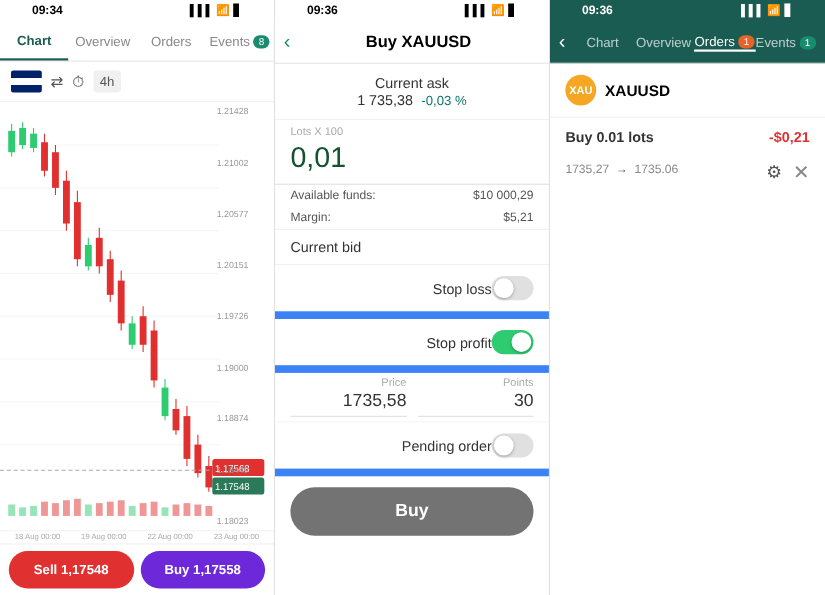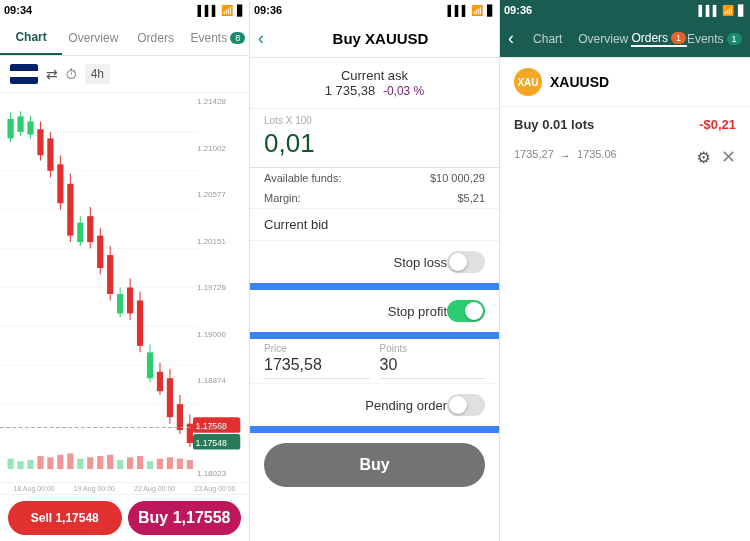--- a/index.html
+++ b/index.html
@@ -29,21 +29,21 @@
     }
     .panel-right {
       width: 250px;
     }
 
     
     .status-bar {
       display: flex;
       justify-content: space-between;
       align-items: center;
-      padding: 4px 4px;
+      padding: 4px 29px;
       font-size: 11px;
       font-weight: 600;
       background: #fff;
       height: 20px;
     }
     .status-bar.dark {
       background: #1a5c52;
       color: #fff;
     }
     .status-icons {
@@ -198,45 +198,45 @@
       color: #fff;
       border: none;
       border-radius: 20px;
       padding: 10px 0;
       font-size: 12px;
       font-weight: 600;
       cursor: pointer;
     }
     .buy-btn {
       flex: 1;
-      background: #be185d;
+      background: #6d28d9;
       color: #fff;
       border: none;
       border-radius: 20px;
       padding: 5px 0;
-      font-size: 16px;
+      font-size: 12px;
       font-weight: 600;
       cursor: pointer;
     }
 
     
     .form-section {
       padding: 10px 14px;
       border-bottom: 1px solid #f0f0f0;
     }
     .ask-row {
       display: flex;
       justify-content: space-between;
       align-items: center;
       font-size: 13px;
       flex-direction: column;
     }
     .ask-label { color: #333; }
     .ask-value { font-weight: 500; color: #333; }
-    .ask-change { color: #701a75; font-size: 12px; margin-left: 4px; }
+    .ask-change { color: #0f766e; font-size: 12px; margin-left: 4px; }
     .lots-label {
       font-size: 10px;
       color: #aaa;
       padding: 6px 14px 0;
     }
     .lots-input-row {
       padding: 2px 14px 8px;
       border-bottom: 1px solid #e0e0e0;
     }
     .lots-input {
@@ -299,20 +299,21 @@
 
     
     .price-points-row {
       display: flex;
       padding: 4px 14px;
       gap: 10px;
       border-bottom: 1px solid #f5f5f5;
     }
     .price-field, .points-field {
       flex: 1;
+      text-align: right;
     }
     .field-label {
       font-size: 10px;
       color: #aaa;
       margin-bottom: 2px;
     }
     .field-value {
       font-size: 16px;
       color: #333;
       border-bottom: 1px solid #e0e0e0;

